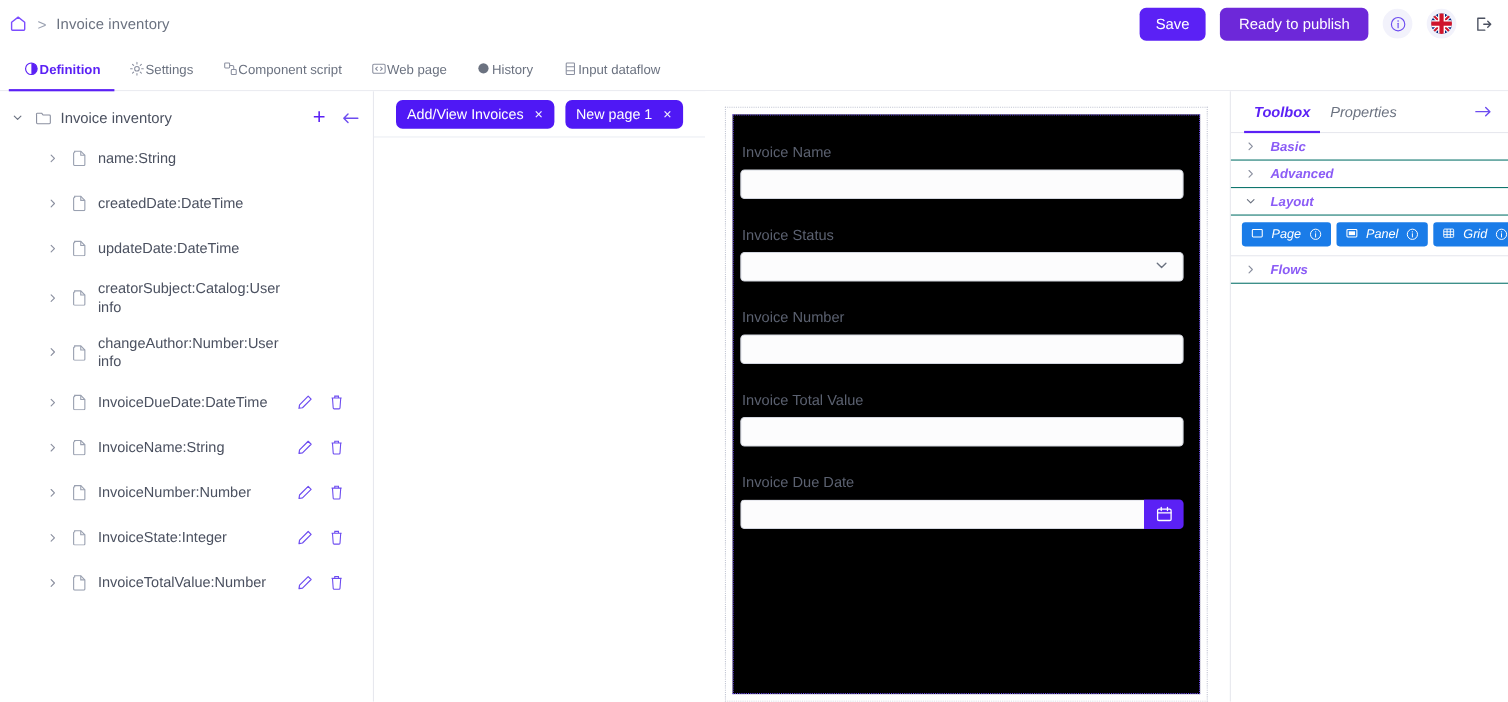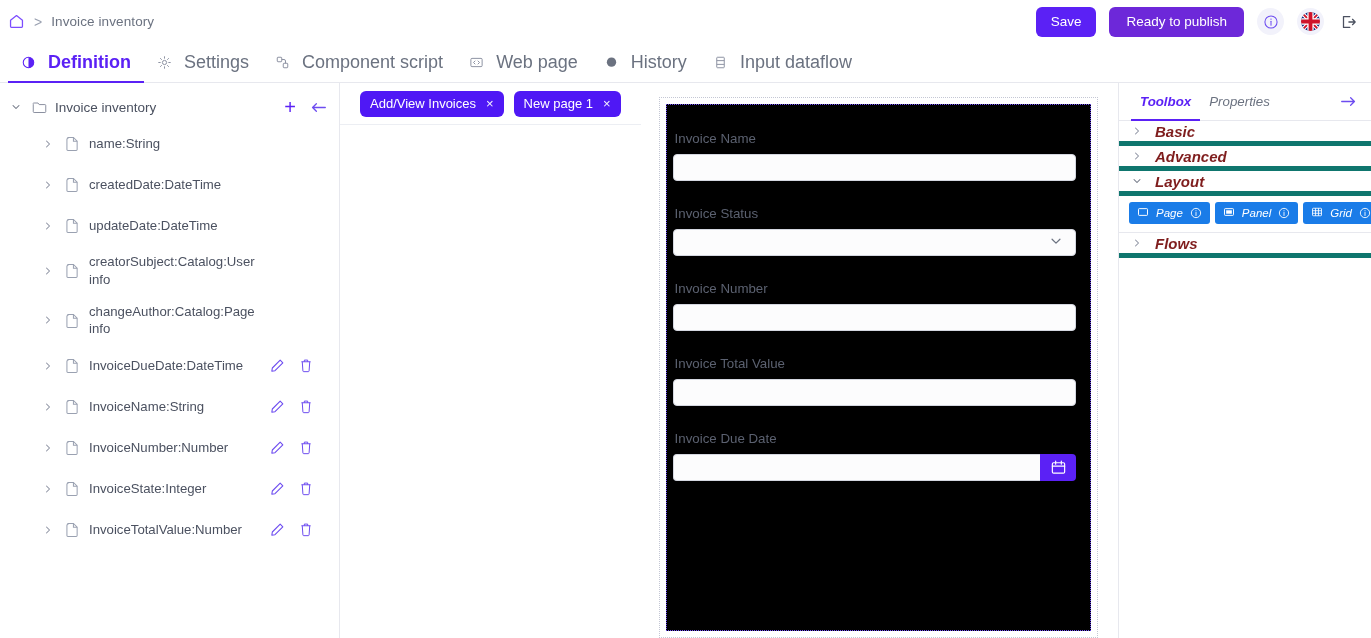--- a/index.html
+++ b/index.html
@@ -41,23 +41,23 @@
   .logout { width: 18px; height: 18px; cursor: pointer; display:block; margin-left:2px;}
 
   
   .tabbar {
     height: 40px; min-height: 40px;
     display: flex; align-items: stretch;
     border-bottom: 1px solid #e7e8ee;
     padding-left: 8px; background: #fff;
   }
   .tab {
-    display: flex; align-items: center; gap: 12px;
+    display: flex; align-items: center; gap: 0;
     padding: 0 13px; cursor: pointer;
-    font-size: 18px; color: #6b7280;
+    font-size: 12px; color: #6b7280;
     border-bottom: 2px solid transparent;
     position: relative; top: 1px;
   }
   .tab.active { color: #5b21f5; font-weight: bold; border-bottom-color: #5b21f5; }
   .tab svg { display:block; }
 
   
   .body { flex: 1; display: flex; min-height: 0; }
 
   
@@ -141,21 +141,21 @@
     color: #6b7280; cursor: pointer; border-bottom: 2px solid transparent;
     position: relative; top: 1px;
   }
   .rtab.active { color: #5b21f5; font-weight: bold; border-bottom-color: #5b21f5; }
   .rtab-arrow { margin-left: auto; display: flex; align-items: center; cursor: pointer; padding-right:2px;}
 
   .accordion { display: flex; flex-direction: column; }
   .acc-head {
     display: flex; align-items: center; gap: 10px;
     height: 25px; padding: 0 10px; cursor: pointer;
-    border-bottom: 5px solid #0f766e; font-size: 15px; color: #7f1d1d;
+    border-bottom: 1px solid #0f766e; font-size: 12px; color: #8b5cf6;
     font-weight: bold;
   }
   .acc-body { padding: 6px 10px 8px; display: flex; flex-direction: row; gap: 5px;
               border-bottom: 1px solid #e7e8ee; }
   .tool-item {
     background: #1a7ce8; color: #fff; border-radius: 3px;
     height: 22px; display: flex; align-items: center; gap: 7px;
     padding: 0 8px; font-size: 11.5px; cursor: grab;
   }
   .tool-item .info { margin-left: auto; display:flex; }
@@ -347,21 +347,21 @@
               <svg width="12" height="12" viewBox="0 0 16 16" fill="none" stroke="#8b90a0" stroke-width="1.4">
                 <path d="M6 4l4 4-4 4" stroke-linecap="round" stroke-linejoin="round"></path>
               </svg>
             </span>
             <span>
               <svg class="file-icon" viewBox="0 0 14 16" fill="none" stroke="#9aa1b1" stroke-width="1.1">
                 <path d="M2 1.5h6l4 4v9a1 1 0 0 1-1 1H2a1 1 0 0 1-1-1v-11a1 1 0 0 1 1-1z"></path>
                 <path d="M8 1.5v4h4"></path>
               </svg>
             </span>
-            <span class="item-label">changeAuthor:Catalog:Page info</span>
+            <span class="item-label">changeAuthor:Number:User info</span>
           </div>
           <div class="tree-item">
             <span class="chev">
               <svg width="12" height="12" viewBox="0 0 16 16" fill="none" stroke="#8b90a0" stroke-width="1.4">
                 <path d="M6 4l4 4-4 4" stroke-linecap="round" stroke-linejoin="round"></path>
               </svg>
             </span>
             <span>
               <svg class="file-icon" viewBox="0 0 14 16" fill="none" stroke="#9aa1b1" stroke-width="1.1">
                 <path d="M2 1.5h6l4 4v9a1 1 0 0 1-1 1H2a1 1 0 0 1-1-1v-11a1 1 0 0 1 1-1z"></path>

